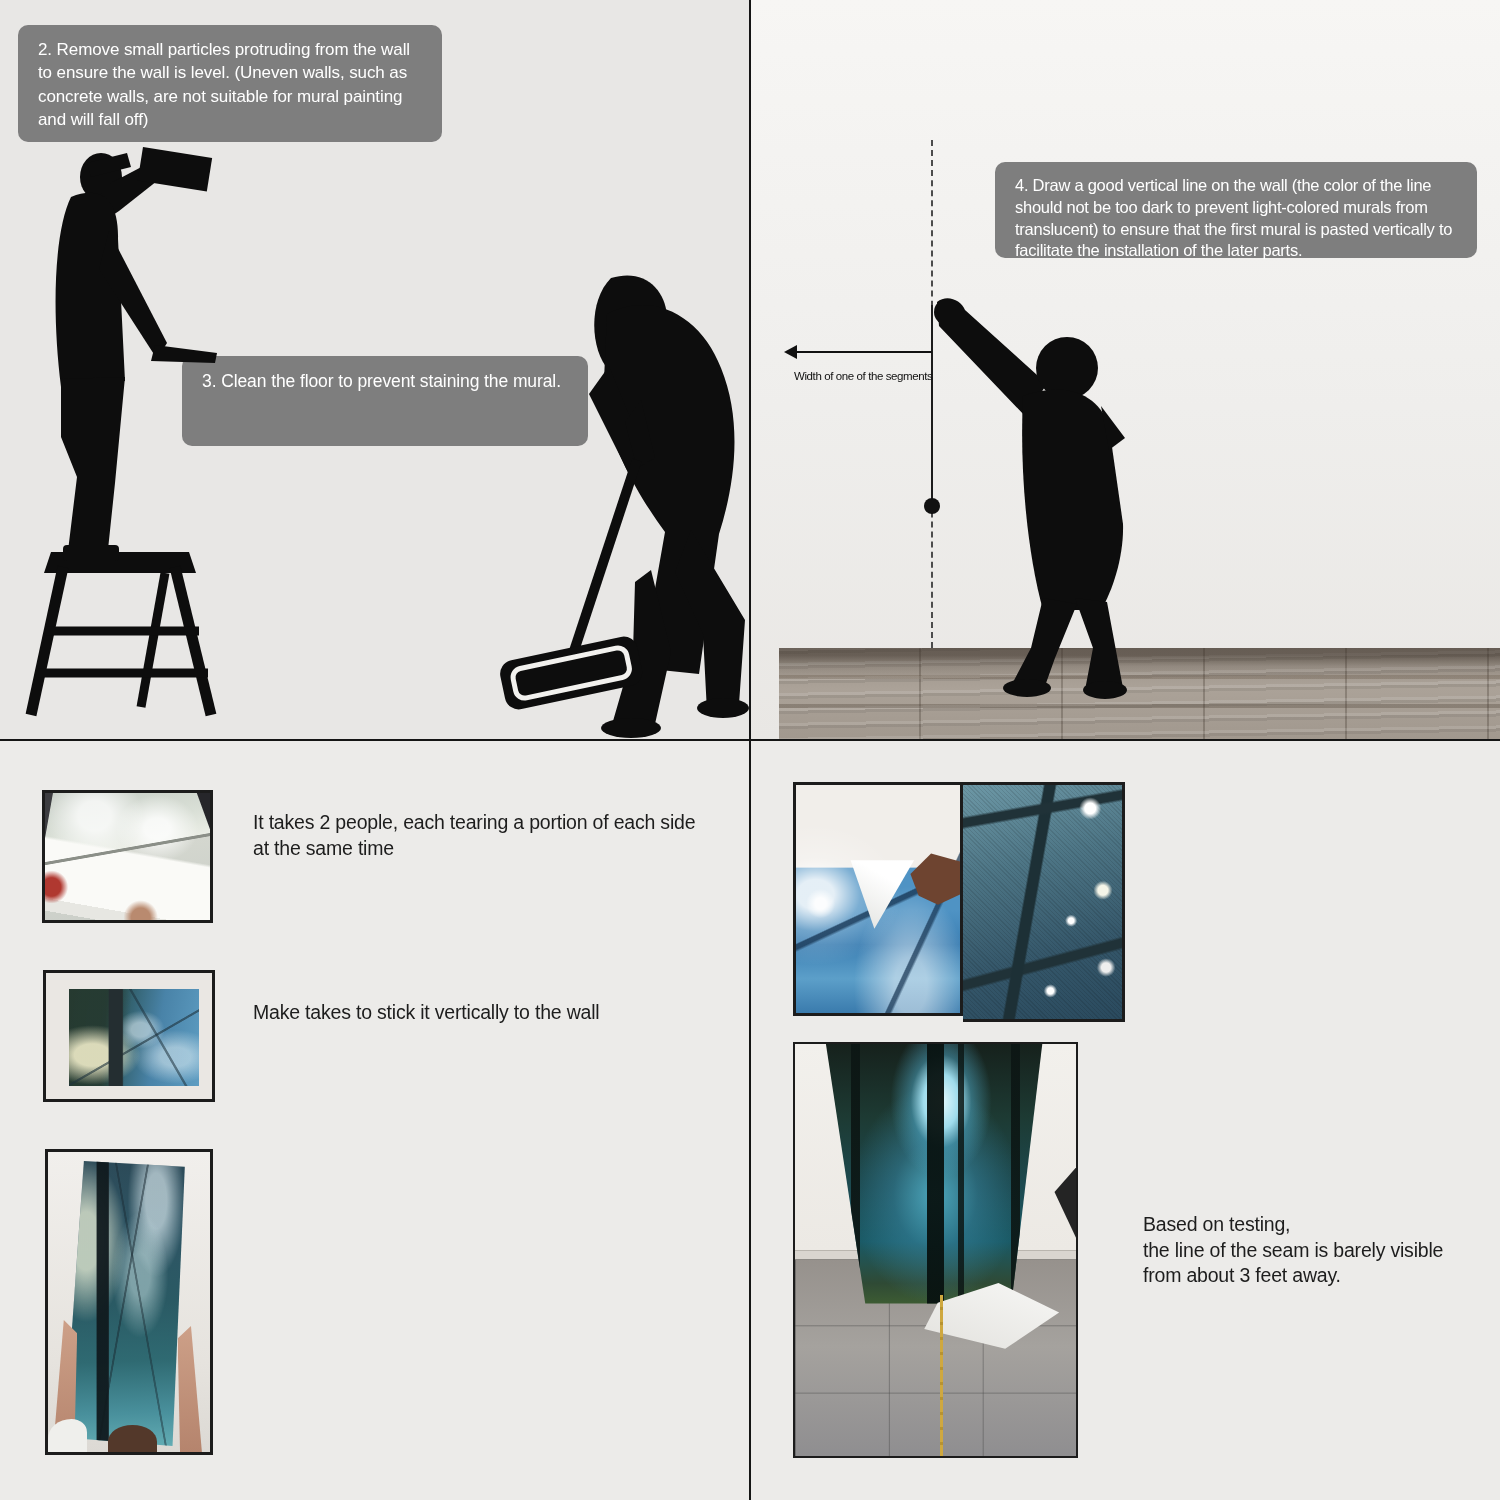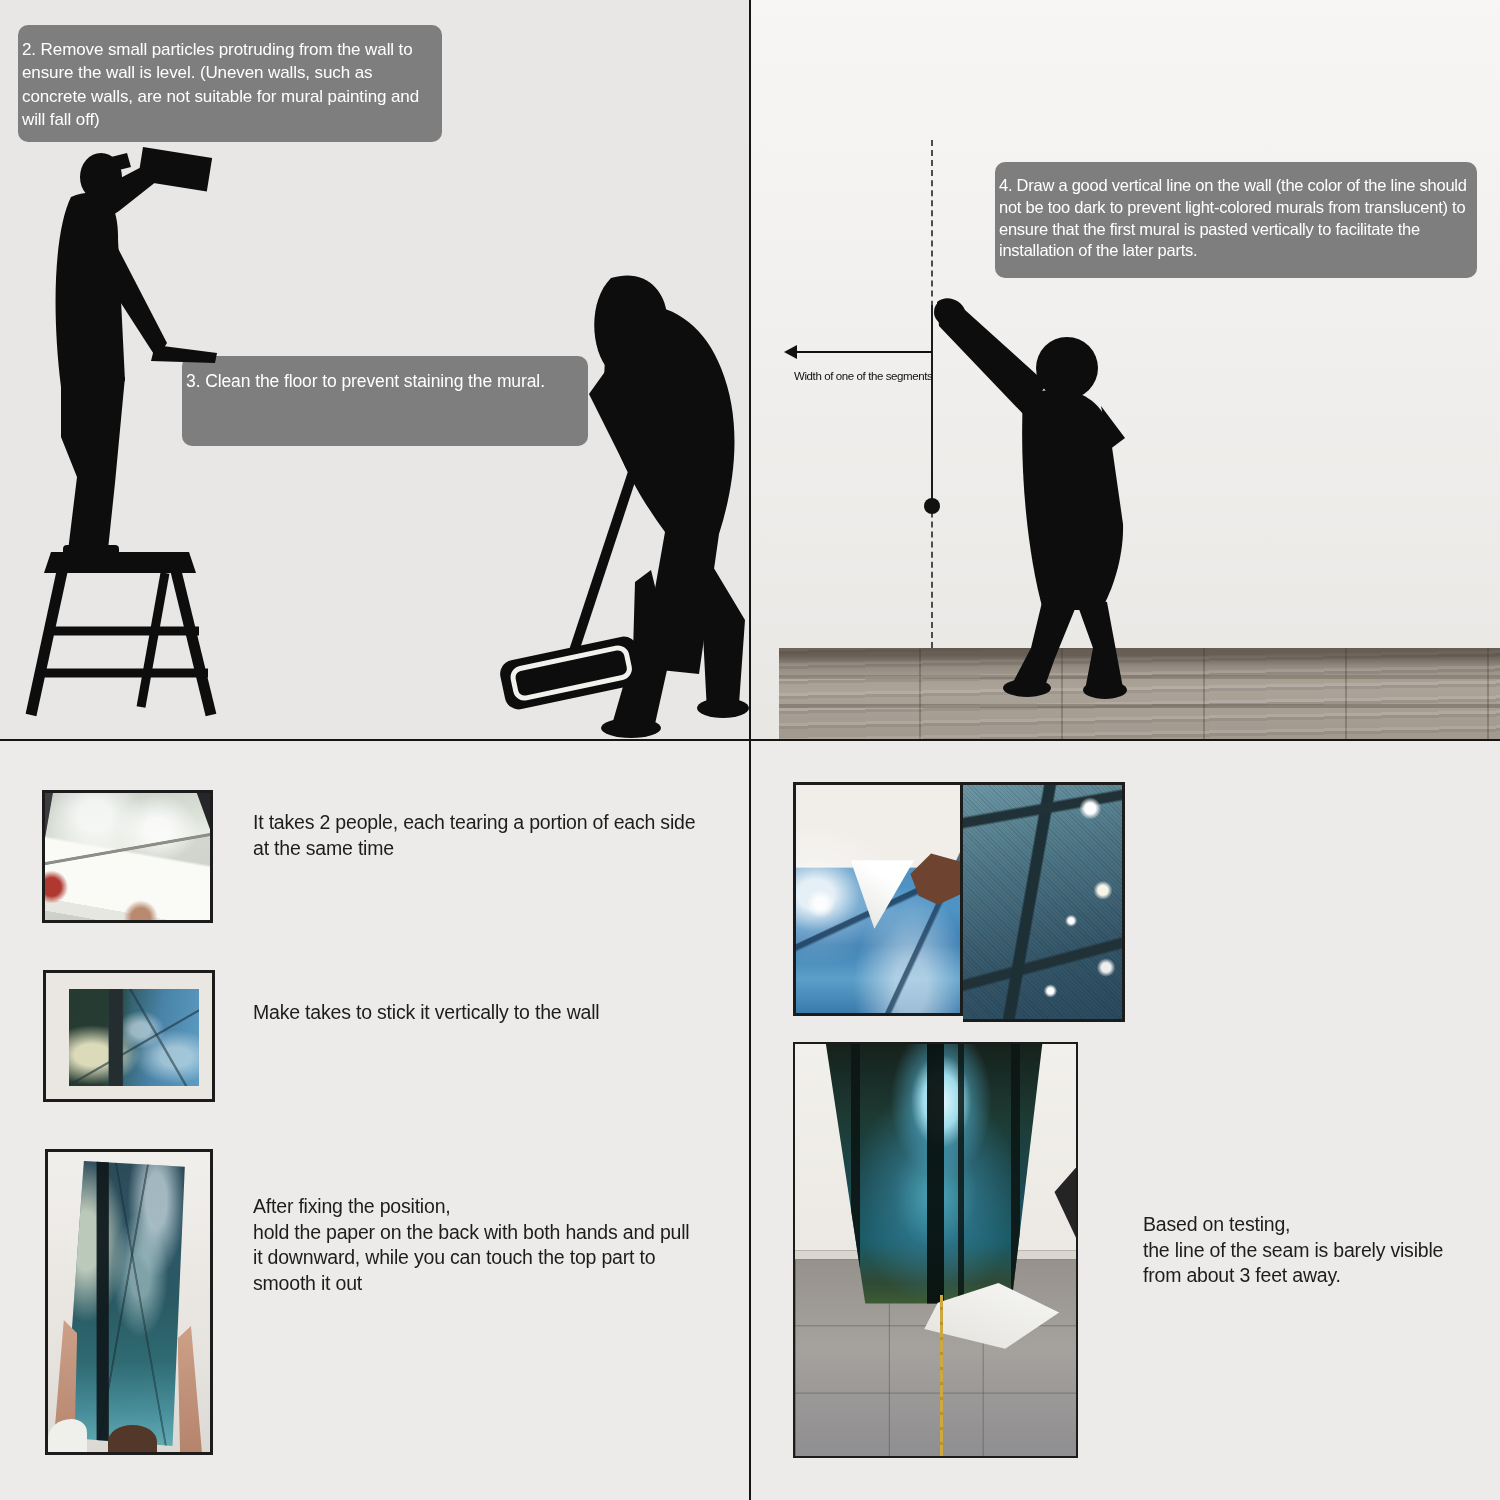--- a/index.html
+++ b/index.html
@@ -15,25 +15,25 @@
   .quad-tr{left:751px;top:0;width:749px;height:739px;background:linear-gradient(180deg,#f7f6f4 0%,#efeeec 55%,#e9e7e4 100%);}
   .quad-bl{left:0;top:741px;width:749px;height:759px;background:#ecebe9;}
   .quad-br{left:751px;top:741px;width:749px;height:759px;background:#ecebe9;}
   .divider-v{left:749px;top:0;width:2px;height:1500px;background:#151515;}
   .divider-h{left:0;top:739px;width:1500px;height:2px;background:#151515;}
 
   
   .gbox{
     background:#7e7e7e;border-radius:10px;color:#fff;
     font-size:17px;line-height:1.38;letter-spacing:-0.1px;
-    padding:13px 4px;box-sizing:border-box;white-space:normal;
+    padding:13px 20px;box-sizing:border-box;white-space:normal;
   }
   .gbox.step2{left:18px;top:25px;width:424px;height:117px;}
   .gbox.step3{left:182px;top:356px;width:406px;height:90px;font-size:17.5px;}
-  .gbox.step4{left:995px;top:162px;width:482px;height:116px;font-size:16.5px;letter-spacing:-0.25px;line-height:1.32;}
+  .gbox.step4{left:995px;top:162px;width:482px;height:96px;font-size:16.5px;letter-spacing:-0.25px;line-height:1.32;}
 
   
   .plumb-dash{left:931px;top:140px;width:0;height:508px;border-left:2px dashed #4c4c4c;}
   .plumb-string{left:931px;top:305px;width:2px;height:198px;background:#1c1c1c;}
   .plumb-bob{left:924px;top:498px;width:16px;height:16px;border-radius:50%;background:#111;}
   .arrow-line{left:788px;top:351px;width:144px;height:2px;background:#111;}
   .arrow-head{left:784px;top:345px;width:0;height:0;border-top:7px solid transparent;border-bottom:7px solid transparent;border-right:13px solid #111;}
   .arrow-label{left:794px;top:370px;width:150px;font-size:11.5px;font-weight:400;letter-spacing:-0.4px;color:#111;}
   .wood-floor{
     left:779px;top:648px;width:721px;height:91px;
@@ -240,24 +240,20 @@
   </div>
   <div class="abs caption cap-bl-2">Make takes to stick it vertically to the wall</div>
 
   <div class="abs photo photo-holding">
     <div class="mural-tall"></div>
     <div class="arm left"></div>
     <div class="arm right"></div>
     <div class="head-blob"></div>
     <div class="shoulder"></div>
   </div>
-  <div class="abs caption cap-bl-3">After fixing the position,
-hold the paper on the back with both hands and pull
-it downward, while you can touch the top part to
-smooth it out</div>
 
   <div class="abs photo photo-peel">
     <div class="peel-corner"></div>
     <div class="peel-hand"></div>
   </div>
   <div class="abs photo photo-seam"></div>
 
   <div class="abs photo photo-big">
     <div class="big-floor"></div>
     <div class="big-skirting"></div>

